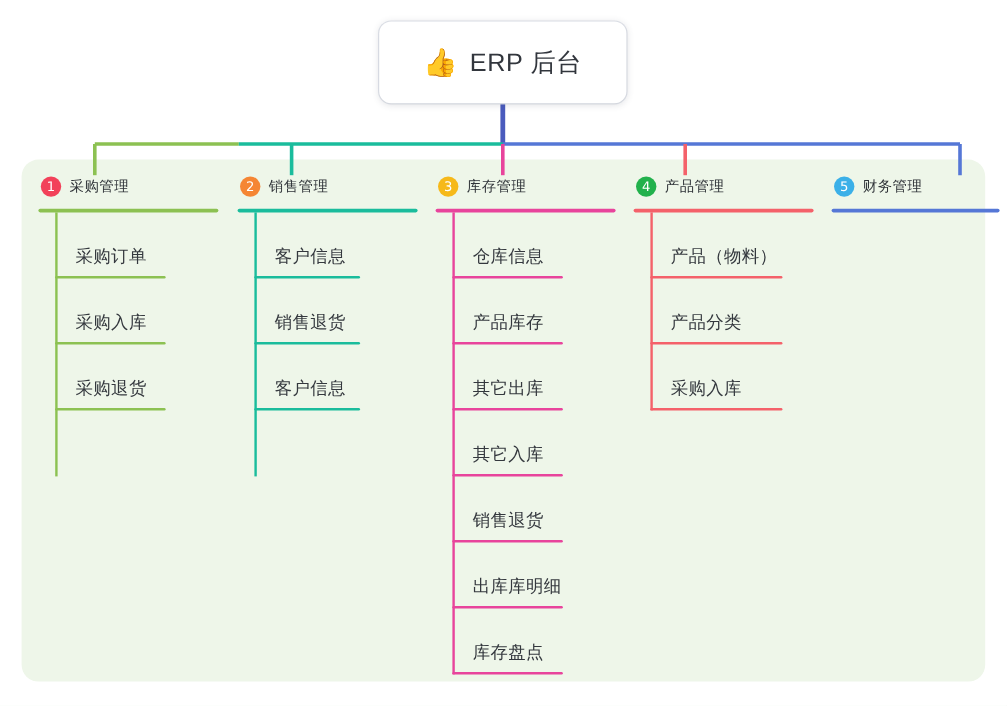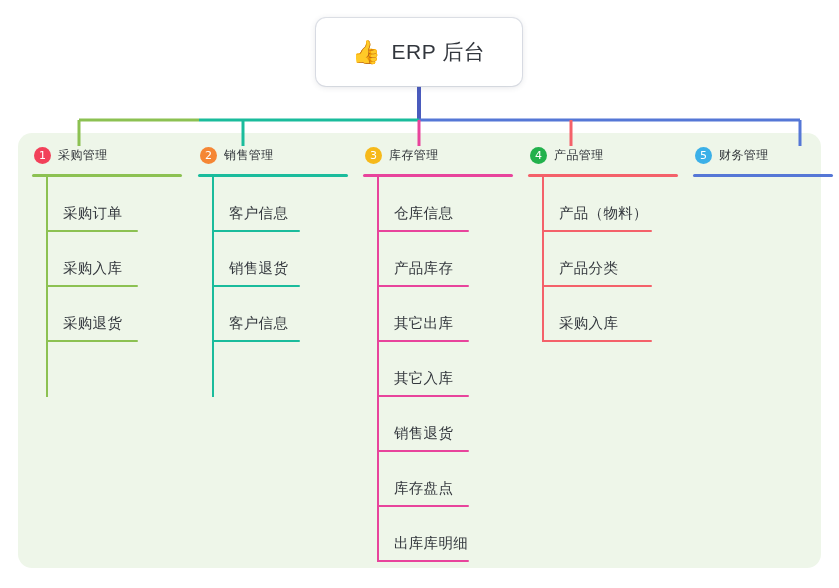--- a/index.html
+++ b/index.html
@@ -240,25 +240,25 @@
           </div>
           <div class="leaf">
             <span class="leaf-label">其它入库</span>
             <div class="leaf-rule" style="background: rgb(232, 68, 156); width: 92px;"></div>
           </div>
           <div class="leaf">
             <span class="leaf-label">销售退货</span>
             <div class="leaf-rule" style="background: rgb(232, 68, 156); width: 92px;"></div>
           </div>
           <div class="leaf">
+            <span class="leaf-label">出库库明细</span>
+            <div class="leaf-rule" style="background: rgb(232, 68, 156); width: 92px;"></div>
+          </div>
+          <div class="leaf">
             <span class="leaf-label">库存盘点</span>
-            <div class="leaf-rule" style="background: rgb(232, 68, 156); width: 92px;"></div>
-          </div>
-          <div class="leaf">
-            <span class="leaf-label">出库库明细</span>
             <div class="leaf-rule" style="background: rgb(232, 68, 156); width: 92px;"></div>
           </div>
         </div>
       </div>
       <div class="column" style="left: 528px; width: 150px;">
         <div class="col-head">
           <span class="badge" style="background: rgb(34, 177, 76);">4</span>
           <span class="col-title">产品管理</span>
         </div>
         <div class="col-rule" style="background: rgb(244, 97, 106); width: 150px;"></div>

